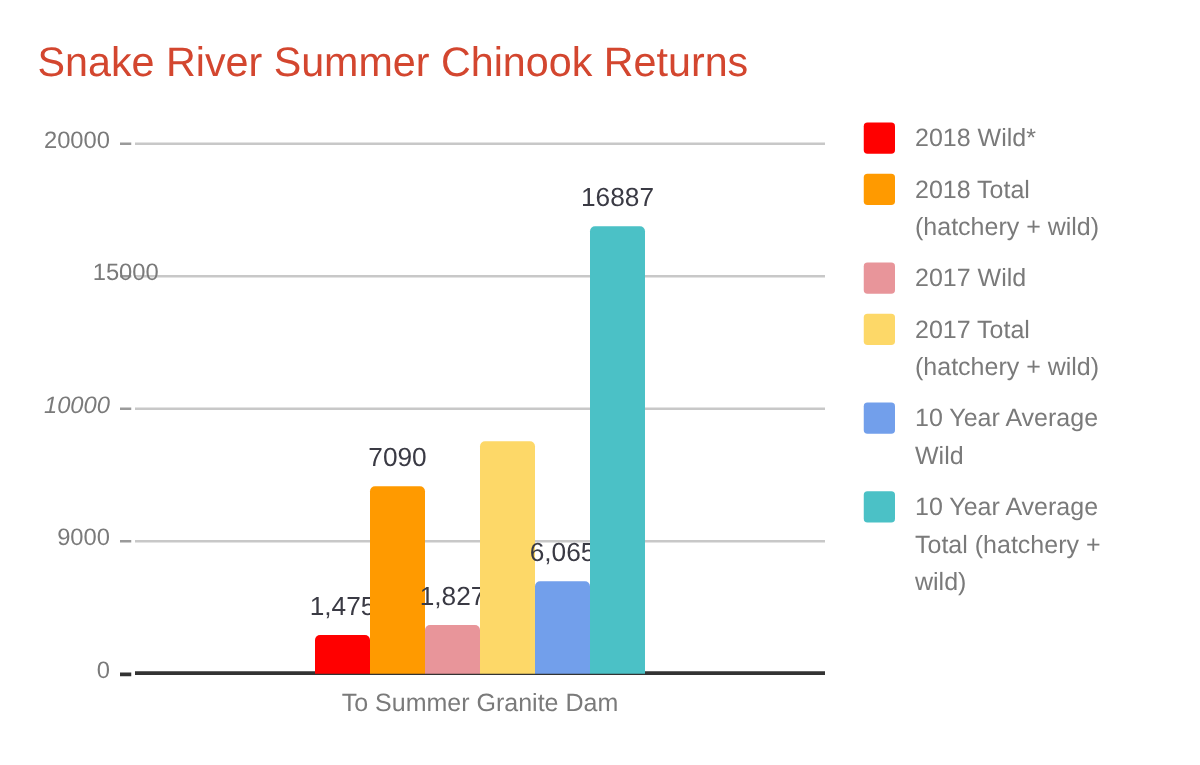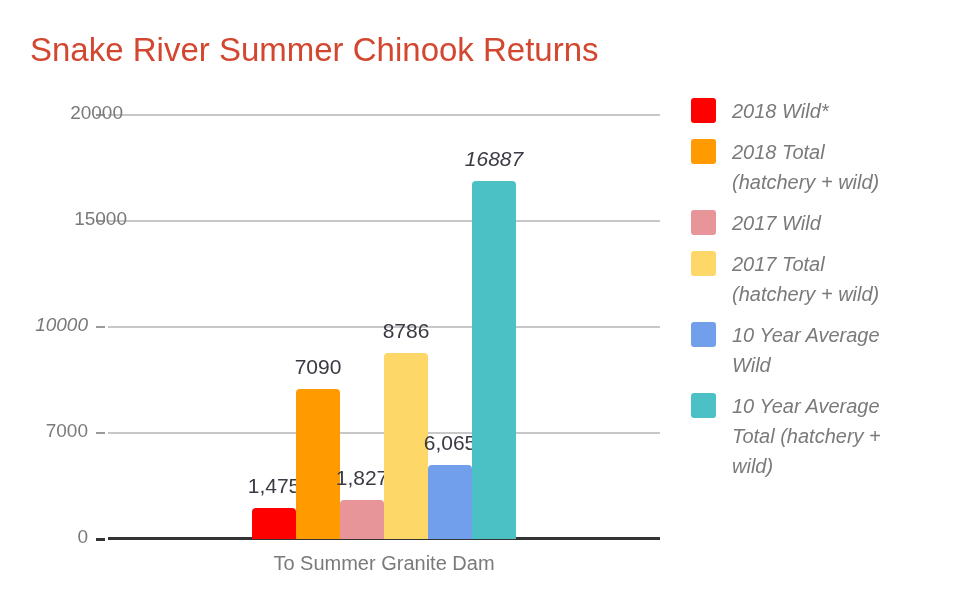--- a/index.html
+++ b/index.html
@@ -96,21 +96,20 @@
   .legend {
     position: absolute;
     left: 691px;
     top: 96px;
     width: 262px;
   }
   .legend-item {
     display: flex;
     align-items: flex-start;
     margin-bottom: 11px;
-    font-style: italic;
   }
   .legend-swatch {
     width: 25px;
     height: 25px;
     border-radius: 3px;
     flex: 0 0 25px;
     margin-top: 2px;
   }
   .legend-label {
     margin-left: 16px;
@@ -132,36 +131,35 @@
       <div class="gridline" style="top: 211px;"></div>
       <div class="gridline" style="top: 317px;"></div>
       <div class="axis-baseline"></div>
       <div class="bar" title="2018 Wild*" style="left: 144px; width: 44px; height: 31.27px; background: rgb(255, 0, 0);"></div>
       <div class="bar-value" style="width: 120px; left: 106px; top: 358.73px;">1,475</div>
       <div class="bar" title="2018 Total (hatchery + wild)" style="left: 188px; width: 44px; height: 150.308px; background: rgb(255, 154, 0);"></div>
       <div class="bar-value" style="width: 120px; left: 150px; top: 239.692px;">7090</div>
       <div class="bar" title="2017 Wild" style="left: 232px; width: 44px; height: 38.7324px; background: rgb(232, 149, 154);"></div>
       <div class="bar-value" style="width: 120px; left: 194px; top: 351.268px;">1,827</div>
       <div class="bar" title="2017 Total (hatchery + wild)" style="left: 276px; width: 44px; height: 186.263px; background: rgb(253, 216, 104);"></div>
-      <div class="bar-value" style="width: 120px; left: 238px; top: 203.737px;">8786</div>
       <div class="bar" title="10 Year Average Wild" style="left: 320px; width: 44px; height: 74.4544px; background: rgb(114, 159, 235);"></div>
       <div class="bar-value" style="width: 120px; left: 282px; top: 315.546px;">6,065</div>
       <div class="bar" title="10 Year Average Total (hatchery + wild)" style="left: 364px; width: 44px; height: 358.004px; background: rgb(75, 193, 198);"></div>
-      <div class="bar-value" style="width: 120px; left: 326px; top: 31.9956px; font-style: italic;">16887</div>
+      <div class="bar-value" style="width: 120px; left: 326px; top: 31.9956px;">16887</div>
     </div>
 
   <div id="y-axis">
       <div class="y-tick-mark" style="left: 96px; top: 114px; position: absolute;"></div>
-      <div class="y-tick-label" style="position: absolute; left: 0px; width: 88px; top: 102px; padding-left: 35px;">20000</div>
+      <div class="y-tick-label" style="position: absolute; left: 0px; width: 88px; top: 102px;">20000</div>
       <div class="y-tick-mark" style="left: 96px; top: 220px; position: absolute;"></div>
       <div class="y-tick-label" style="position: absolute; left: 0px; width: 88px; top: 208px; margin-left: 39px;">15000</div>
       <div class="y-tick-mark" style="left: 96px; top: 326px; position: absolute;"></div>
       <div class="y-tick-label" style="position: absolute; left: 0px; width: 88px; top: 314px; font-style: italic;">10000</div>
       <div class="y-tick-mark" style="left: 96px; top: 432px; position: absolute;"></div>
-      <div class="y-tick-label" style="position: absolute; left: 0px; width: 88px; top: 420px;">7000</div>
+      <div class="y-tick-label" style="position: absolute; left: 0px; width: 88px; top: 420px;">9000</div>
       <div class="y-tick-mark" style="left: 96px; top: 538px; position: absolute; background: rgb(51, 51, 51); height: 3px;"></div>
       <div class="y-tick-label" style="position: absolute; left: 0px; width: 88px; top: 526px;">0</div>
     </div>
 
   <div class="x-axis-label">To Summer Granite Dam</div>
 
   <div class="legend" id="legend">
       <div class="legend-item">
         <div class="legend-swatch" style="background: rgb(255, 0, 0);"></div>
         <div class="legend-label">2018 Wild*</div>

